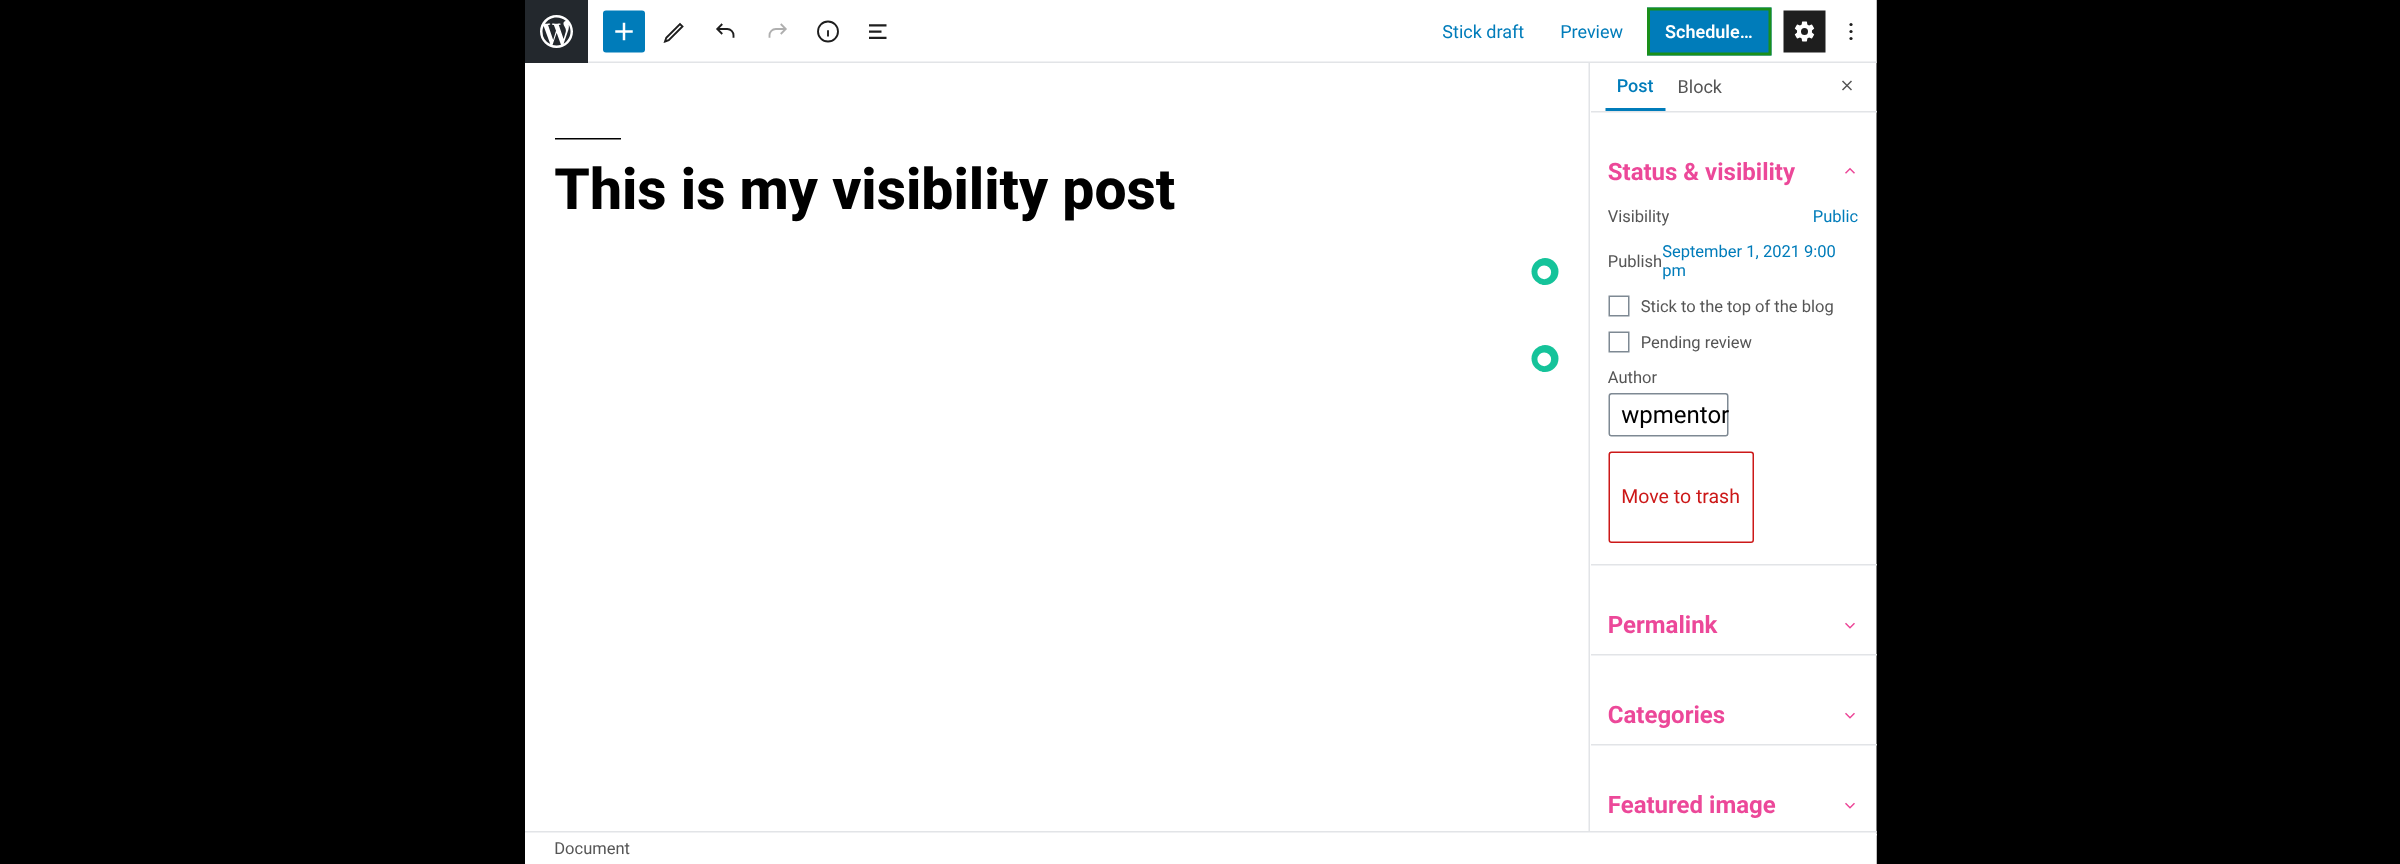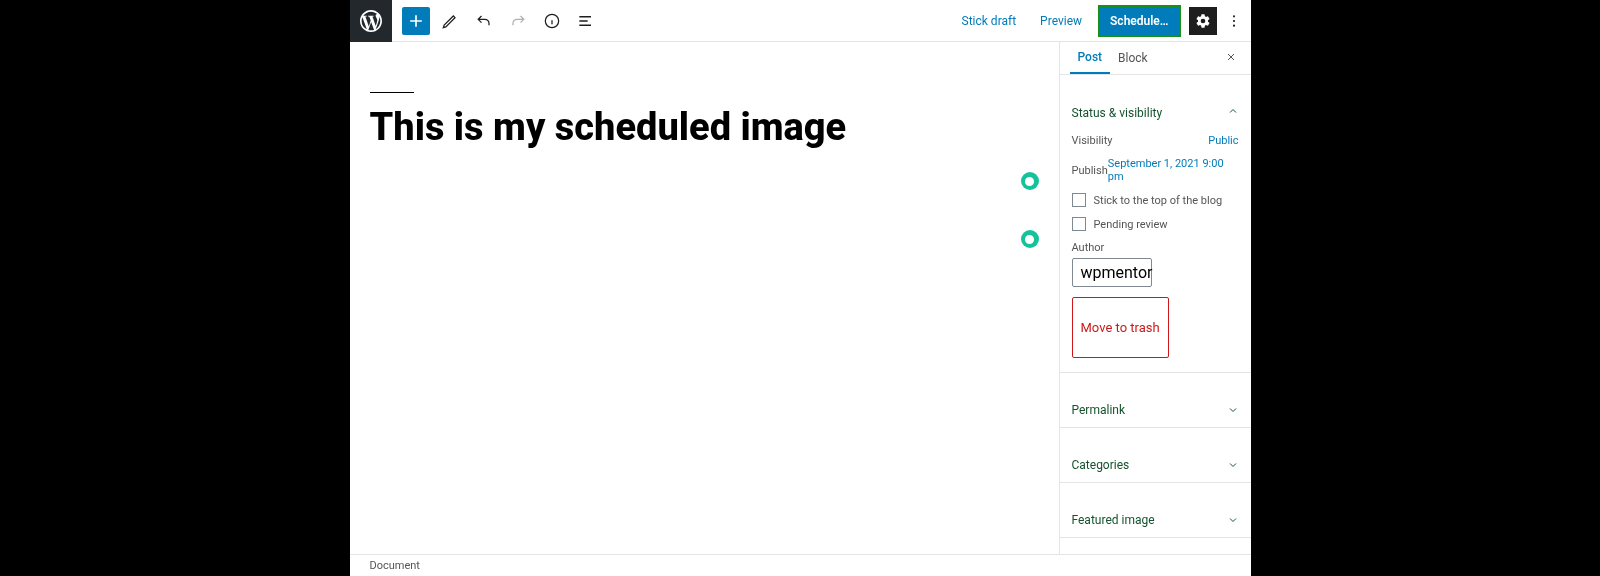--- a/index.html
+++ b/index.html
@@ -36,21 +36,21 @@
 .g1 { top: 130px; }
 .g2 { top: 188px; }
 
 
 .sidebar { width: 192px; border-left: 1px solid #e2e4e7; display: flex; flex-direction: column; font-size: 12px; overflow-y: auto; gap: 20px; }
 .side-tabs { display: flex; align-items: center; border-bottom: 1px solid #e2e4e7; height: 34px; padding: 0 10px; }
 .side-tab { padding: 8px 8px; color: #555; cursor: pointer; }
 .side-tab.active { color: #007cba; border-bottom: 2px solid #007cba; font-weight: 500; }
 .tab-close { margin-left: auto; color: #555; cursor: pointer; padding: 4px; }
 .panel { border-bottom: 1px solid #e2e4e7; }
-.panel-head { display: flex; align-items: center; justify-content: space-between; padding: 10px 12px; font-size: 12px; font-weight: 400; color: #14532d; cursor: pointer; }
+.panel-head { display: flex; align-items: center; justify-content: space-between; padding: 10px 12px; font-size: 16px; font-weight: 700; color: #ec4899; cursor: pointer; }
 .panel-body { padding: 4px 12px 14px 12px; display: flex; flex-direction: column; gap: 10px; }
 .row { display: flex; align-items: center; font-size: 11px; color: #555; }
 .row .lbl { flex: 1; color: #555; }
 .row .val-link { color: #007cba; cursor: pointer; }
 .check-row { display: flex; align-items: center; gap: 8px; font-size: 11px; color: #555; }
 .check-row .box { width: 14px; height: 14px; border: 1px solid #7e8993; }
 .author-lbl { font-size: 11px; color: #555; }
 .author-select { border: 1px solid #7e8993; padding: 4px 8px; font-size: 16px; display: inline-flex; align-items: center; justify-content: space-between; width: 80px; border-radius: 2px; cursor: pointer; }
 .trash-btn { border: 1px solid #cc1818; color: #cc1818; background: #fff; font-size: 13px; padding: 22px 8px; align-self: flex-start; cursor: pointer; border-radius: 2px; }
 .chev { display: inline-block; }
@@ -118,21 +118,21 @@
             <circle cx="12" cy="12" r="1.6"></circle>
             <circle cx="12" cy="19" r="1.6"></circle>
           </svg>
       </div>
     </div>
   </div>
 
   <div class="body-row">
 
     <div class="editor">
-      <h1>This is my scheduled image</h1>
+      <h1>This is my visibility post</h1>
       <div class="grammarly g1">
         <svg viewBox="0 0 24 24">
             <path d="M12 2a10 10 0 100 20 10 10 0 000-20zm4.5 11h-3v3c-2 0-3.5-1.6-3.5-3.5S11.5 9 13.5 9c1 0 1.9.4 2.5 1l1-1a5 5 0 101.5 3.5h-2z"></path>
           </svg>
       </div>
       <div class="grammarly g2">
         <svg viewBox="0 0 24 24">
             <path d="M12 2a10 10 0 100 20 10 10 0 000-20zm4.5 11h-3v3c-2 0-3.5-1.6-3.5-3.5S11.5 9 13.5 9c1 0 1.9.4 2.5 1l1-1a5 5 0 101.5 3.5h-2z"></path>
           </svg>
       </div>

